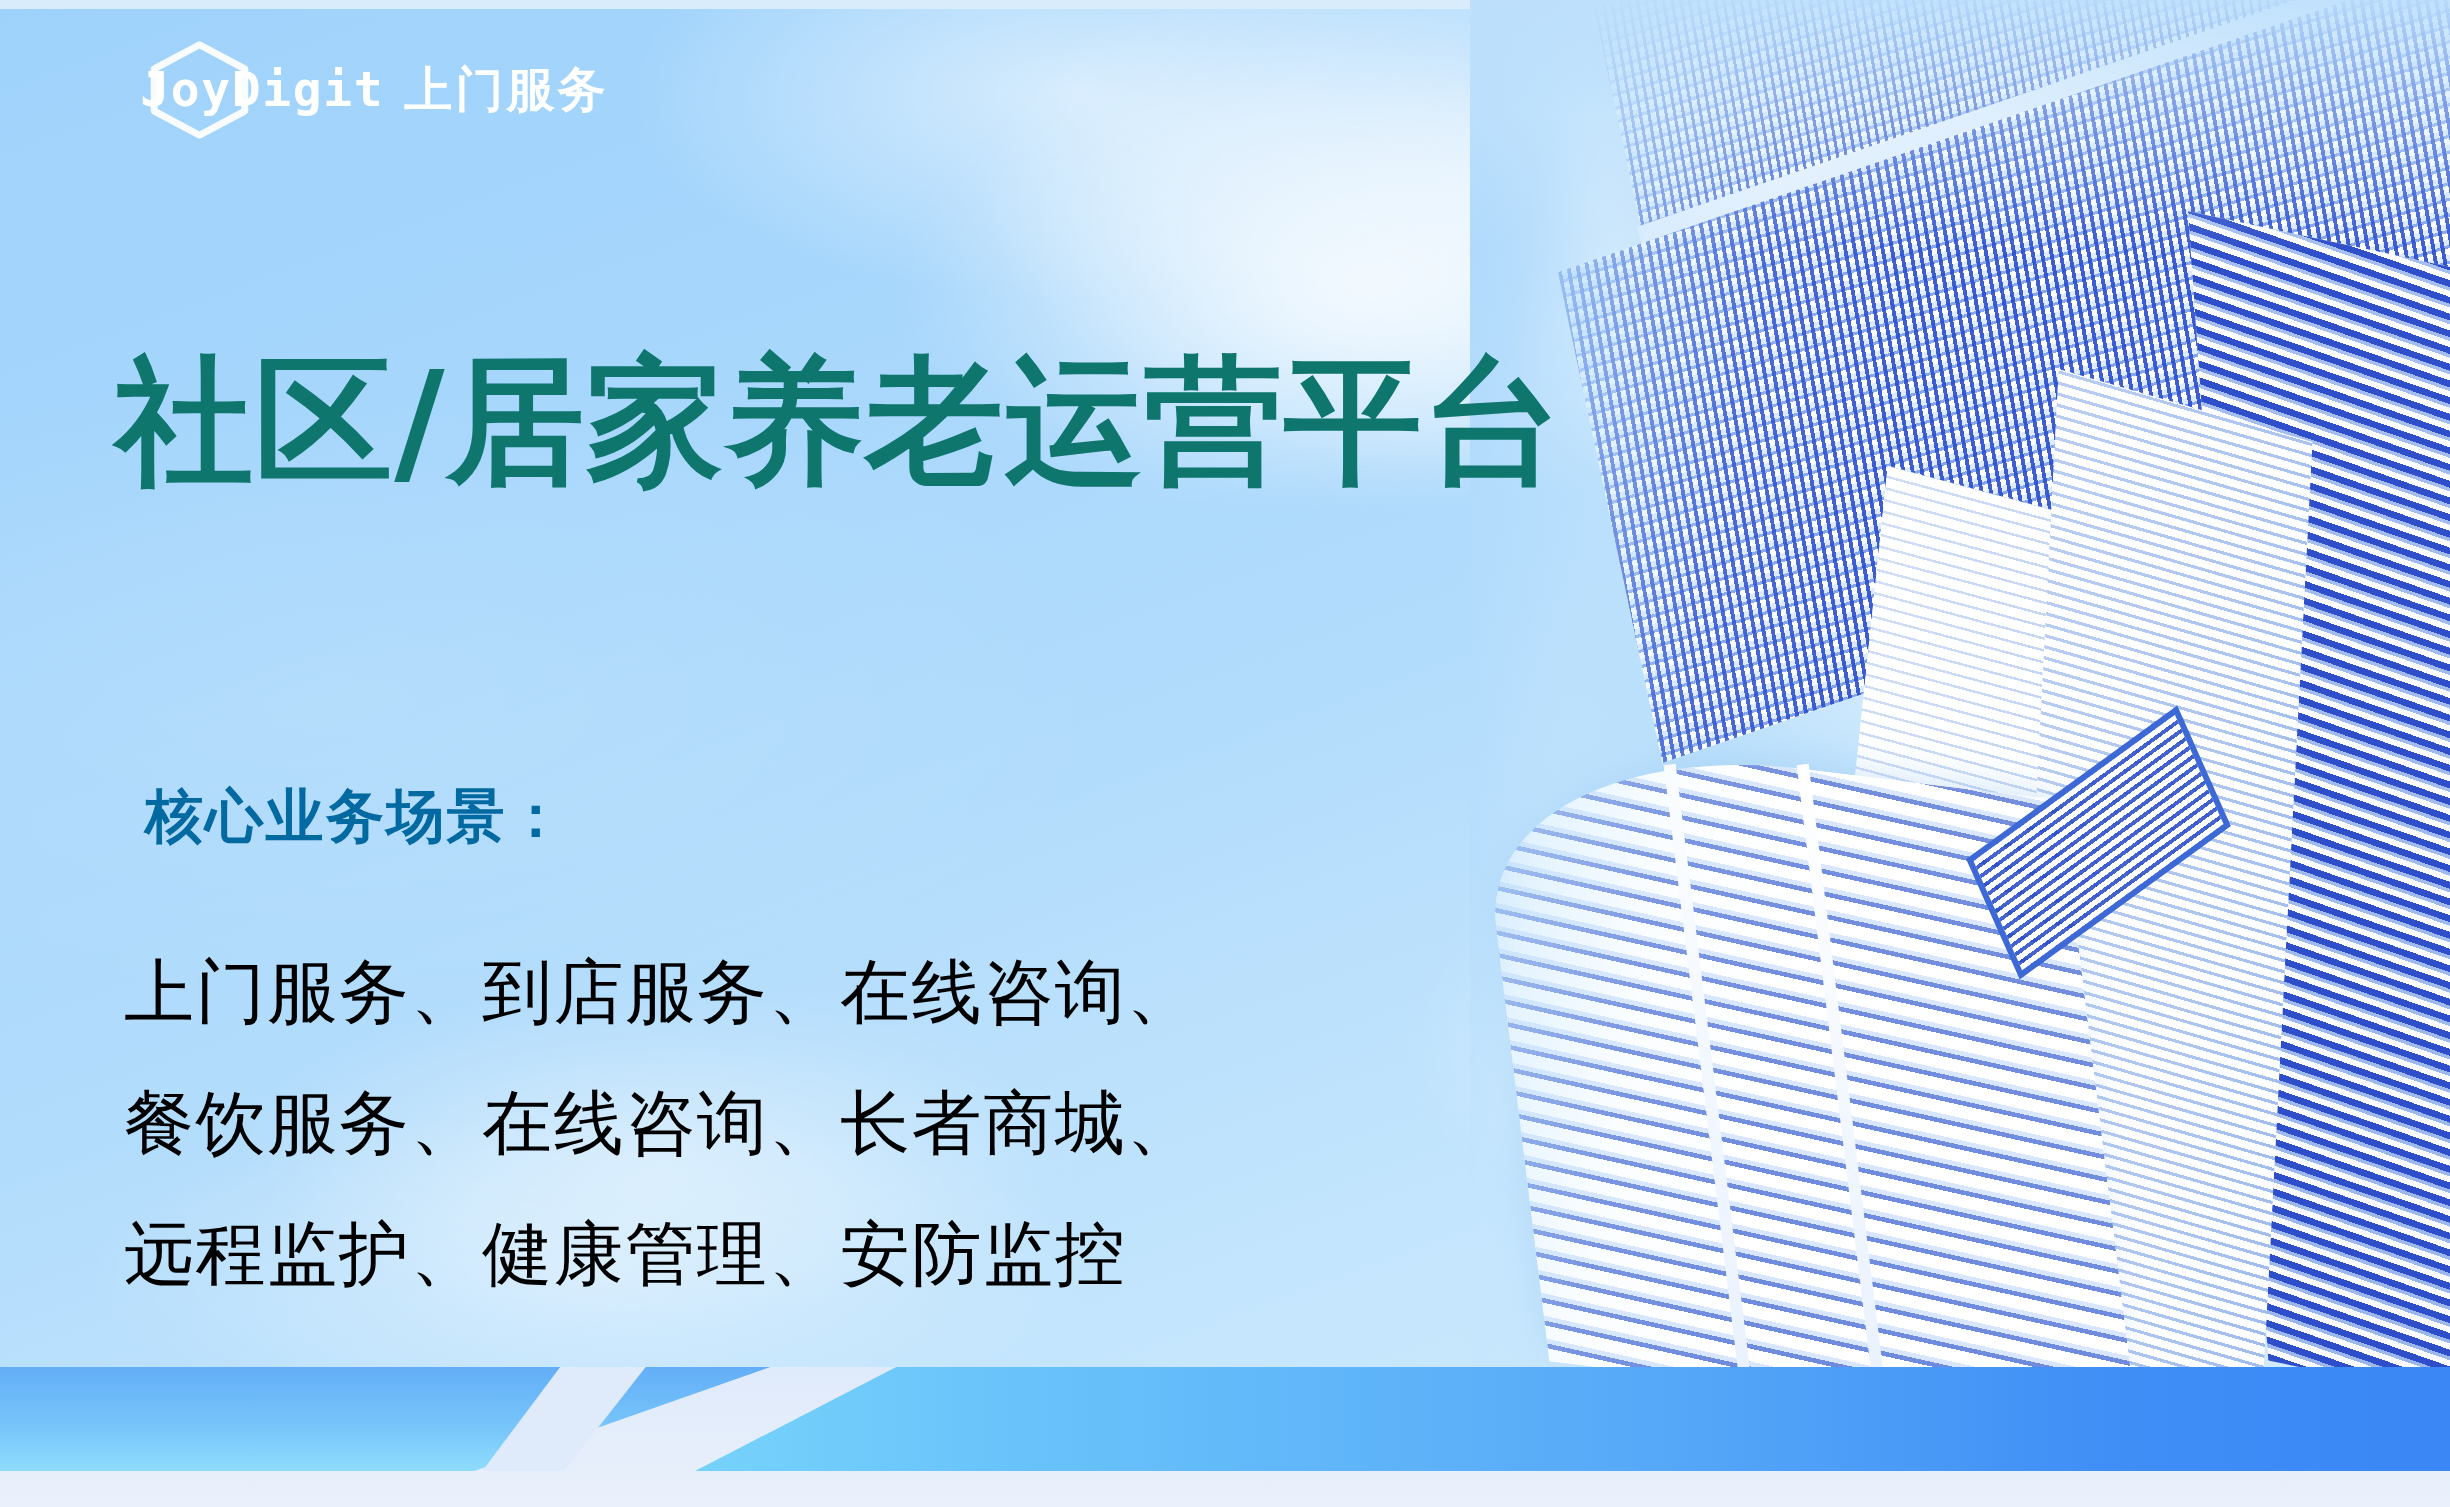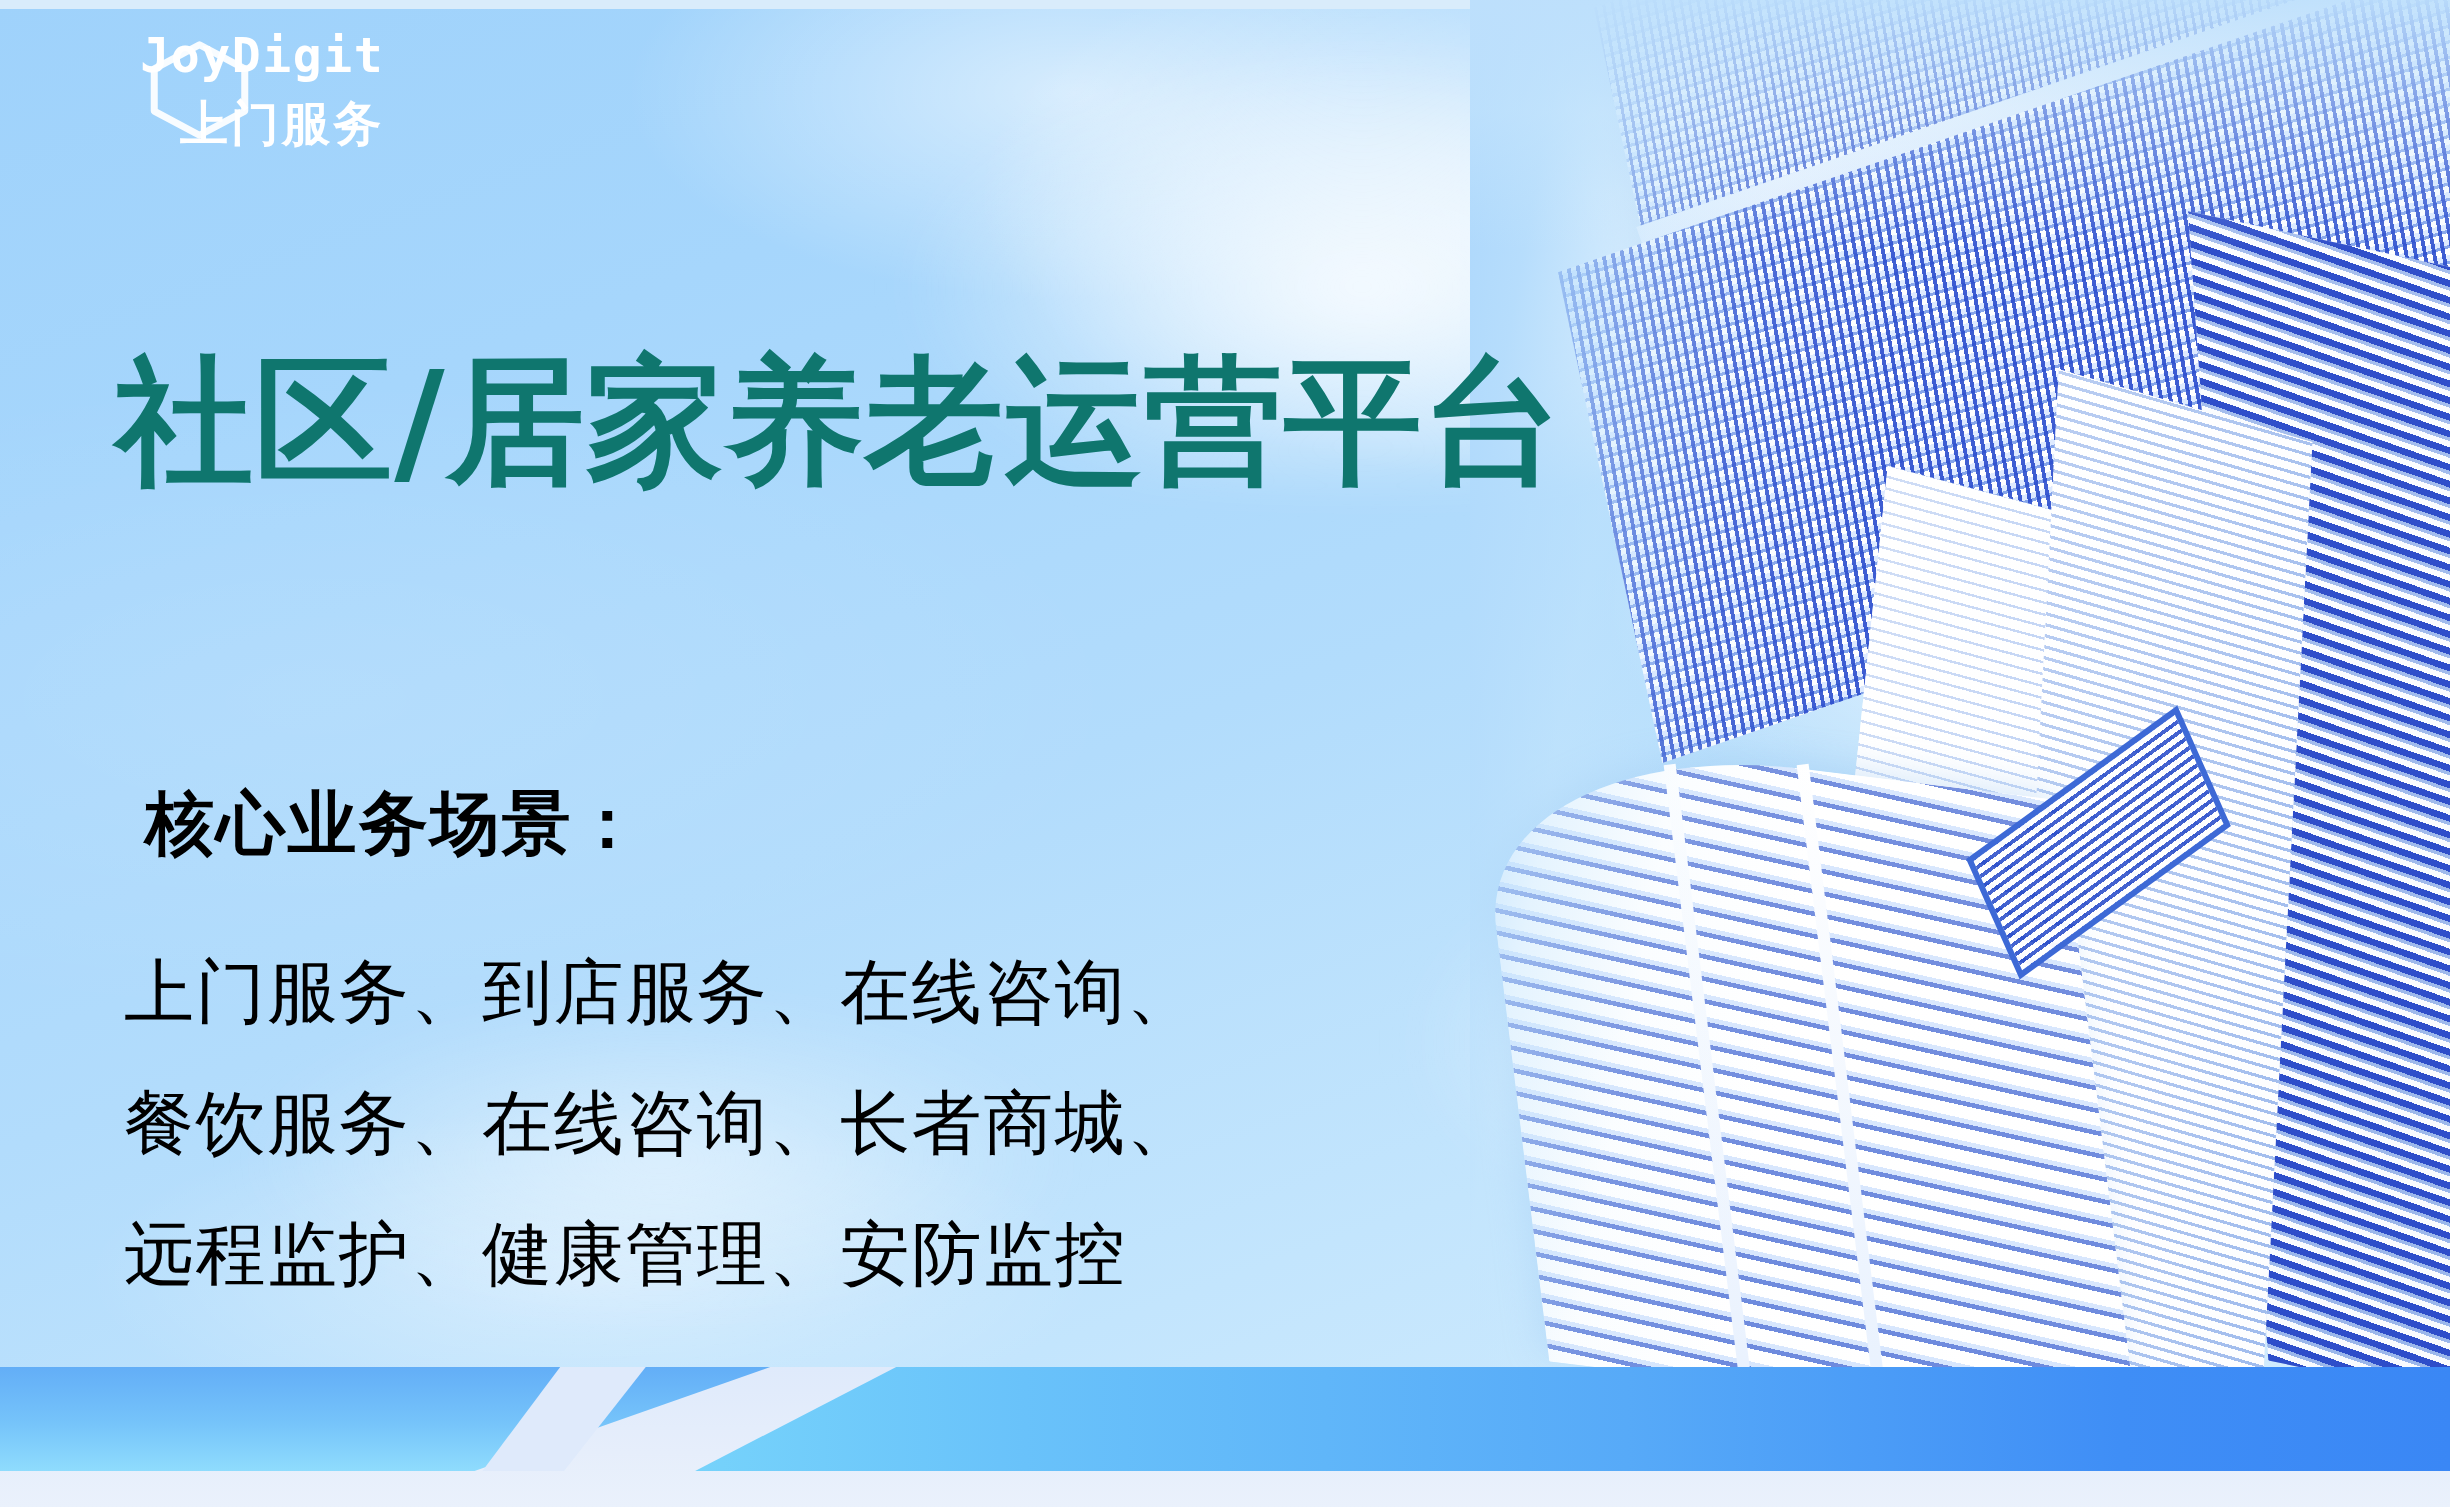--- a/index.html
+++ b/index.html
@@ -215,21 +215,20 @@
     position: absolute;
     left: 17px; top: 6.2px;
     width: 103px; height: 100px;
   }
   .logo-text {
     position: relative;
     display: flex;
     align-items: flex-end;
     gap: 20px;
     margin-left: 9.3px;
-    flex-direction: column;
   }
   .logo-en {
     font-family: "DejaVu Sans Mono", "Liberation Mono", monospace;
     font-weight: 700;
     font-size: 48px;
     letter-spacing: 1.6px;
     color: #ffffff;
     line-height: 1;
   }
   .logo-cn {
@@ -257,23 +256,23 @@
   }
 
   
   .section-heading {
     position: absolute;
     left: 145px;
     top: 778px;
     z-index: 6;
     font-family: Liberation Serif, serif;
     font-weight: 700;
-    font-size: 69px;
+    font-size: 58px;
     letter-spacing: 2.3px;
-    color: #000000;
+    color: #0369a1;
     white-space: nowrap;
   }
 
   
   .scenario-list {
     position: absolute;
     left: 124px;
     top: 927px;
     z-index: 6;
     font-family: "DejaVu Sans", "Liberation Sans", sans-serif;

